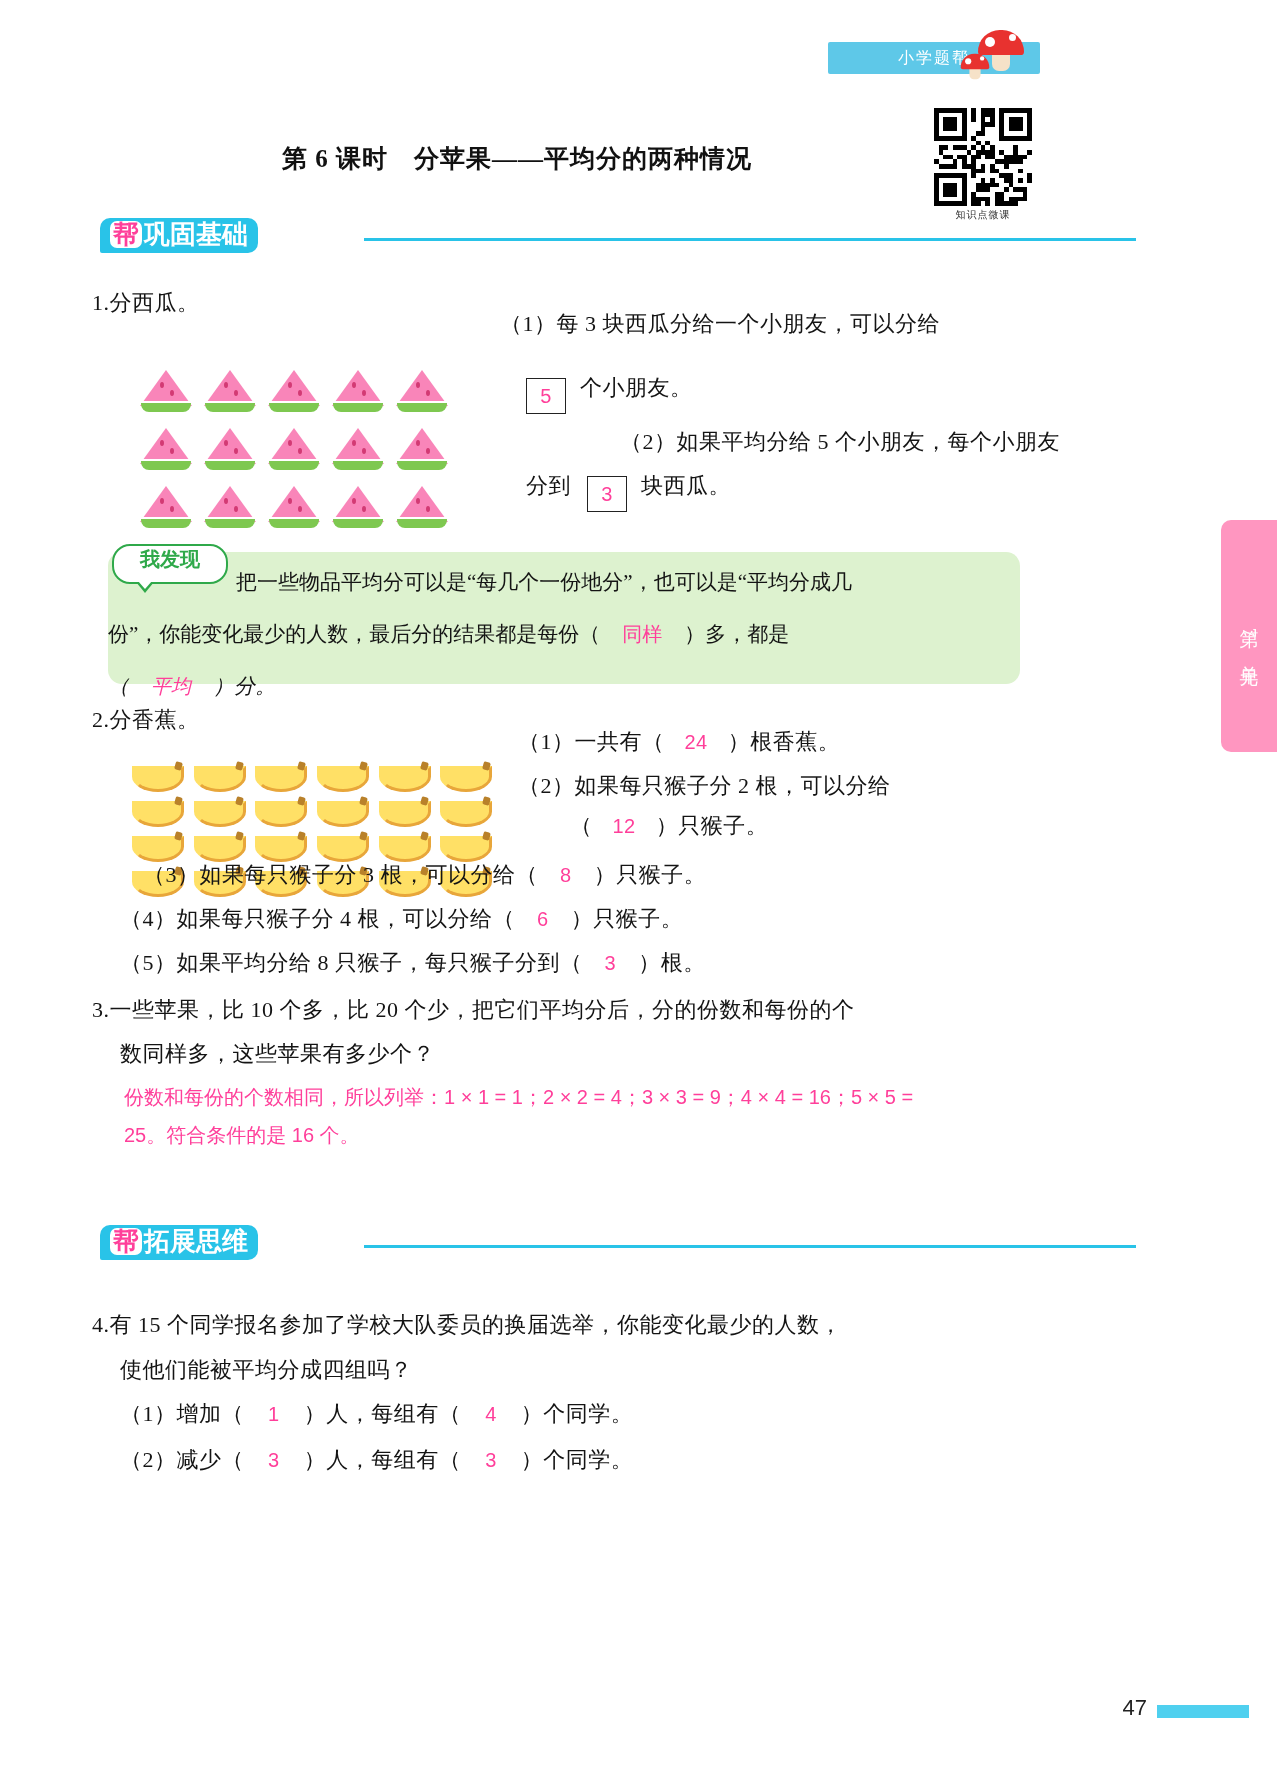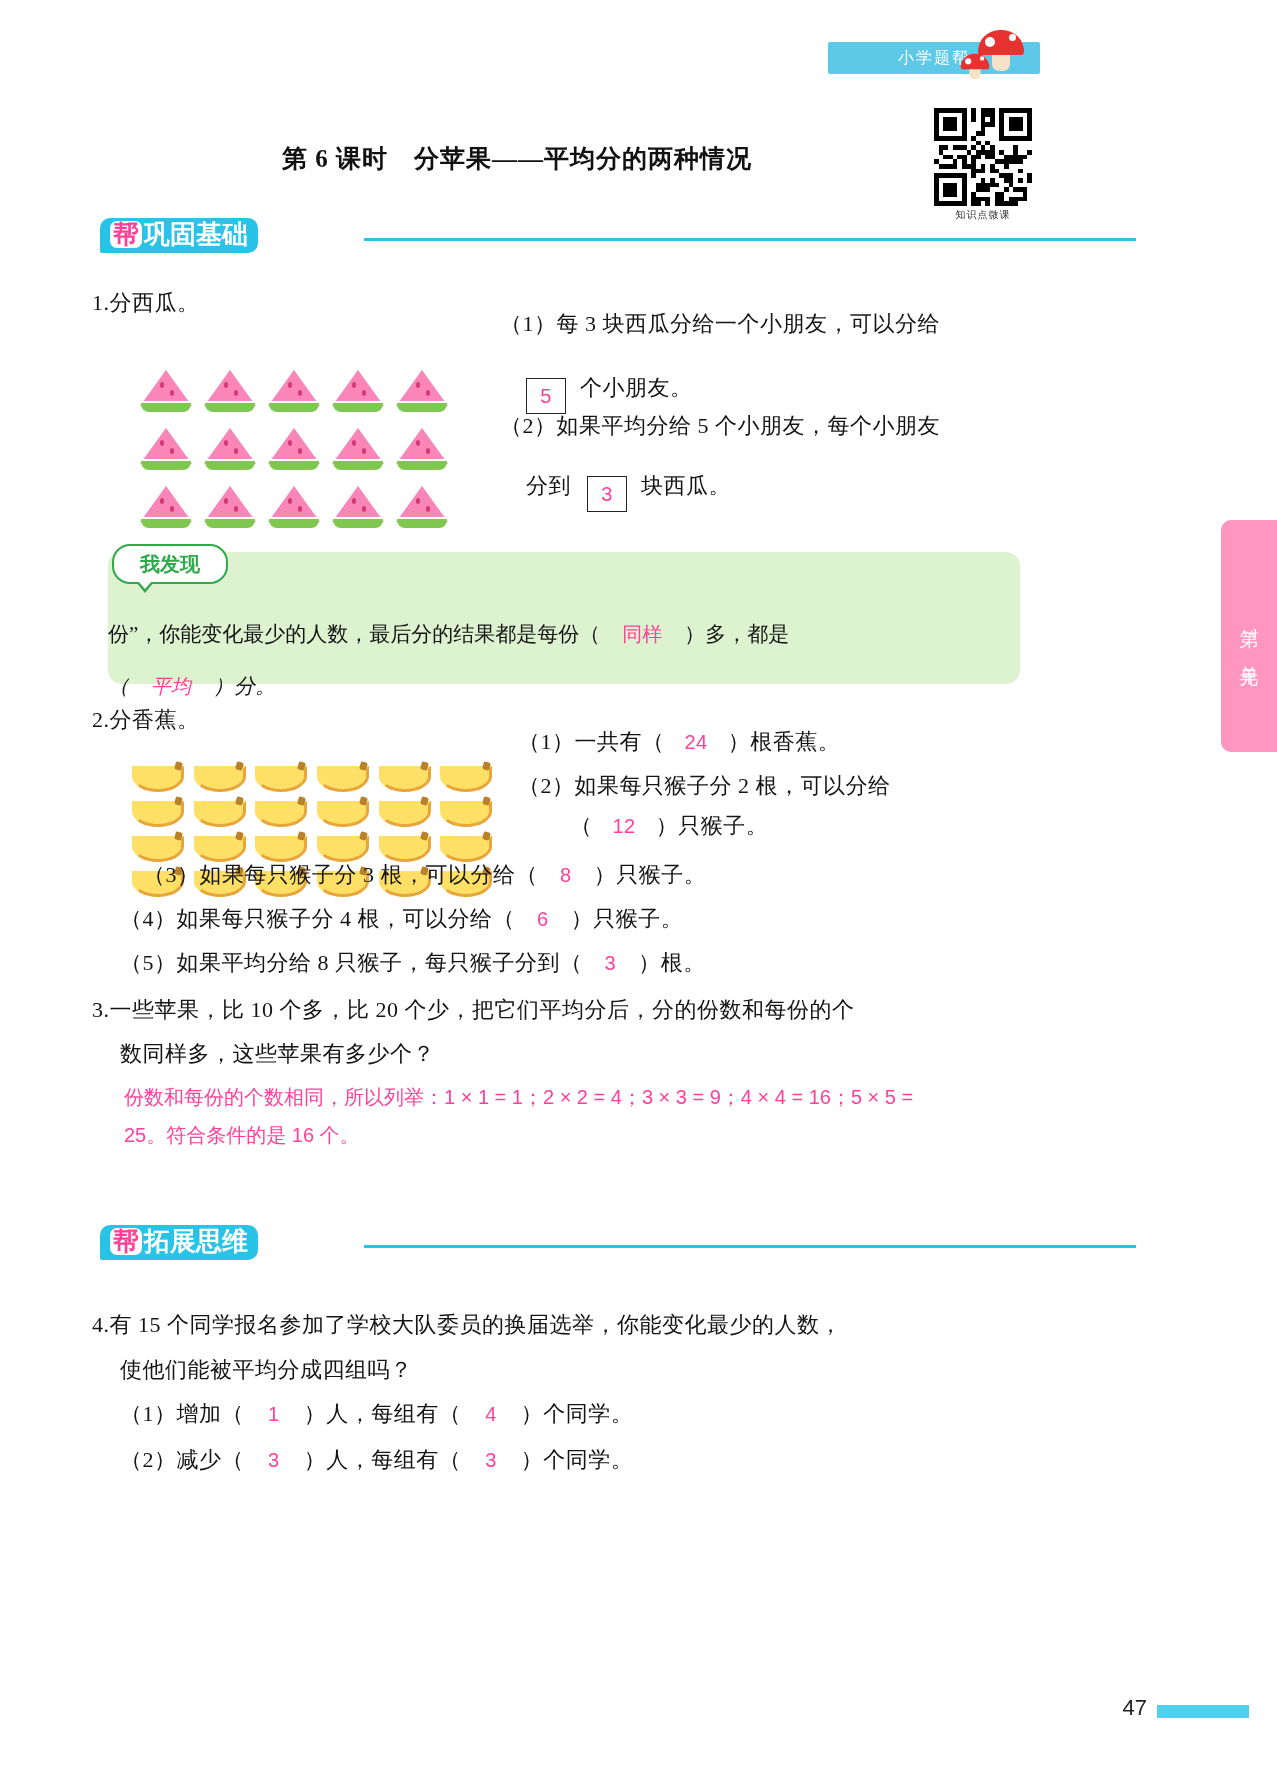--- a/index.html
+++ b/index.html
@@ -252,21 +252,20 @@
   .discover-bubble {
     position: absolute;
     top: 544px;
     left: 112px;
     width: 112px;
     height: 36px;
     border: 2.5px solid #2fa94a;
     border-radius: 18px;
     background: #fff;
     display: flex;
-    align-items: center;
     justify-content: center;
     color: #2fa94a;
     font-size: 20px;
     font-weight: bold;
   }
   .discover-bubble::after {
     content: "";
     position: absolute;
     left: 22px;
     bottom: -11px;
@@ -932,34 +931,35 @@
 </div>
 
 <div class="q" style="top:304px; left:500px; width:560px;">
   <span>（1）</span><span>每 3 块西瓜分给一个小朋友，可以分给</span>
 </div>
 <div class="q" style="top:368px; left:526px;">
   <span class="boxans">5</span>
   <span style="margin-left:8px;">个小朋友。</span>
 </div>
 
-<div class="q" style="top:406px; left:500px; width:560px;">
+<div class="q" style="top:422px; left:500px; width:560px;text-align:right;">
   <span>（2）</span><span>如果平均分给 5 个小朋友，每个小朋友</span>
 </div>
 <div class="q" style="top:466px; left:526px;">
   <span>分到</span>
   <span class="boxans" style="margin-left:10px;">3</span>
   <span style="margin-left:8px;">块西瓜。</span>
 </div>
 
 <div class="discover-box"></div>
 <div class="discover-bubble">
   <span>我发现</span>
 </div>
 <div class="discover-text">
+  <span>把一些物品平均分可以是“每几个一份地分”，也可以是“平均分成几</span>
   <span class="l2">
     <span>份”，你能变化最少的人数，最后分的结果都是每份（</span><span class="ans" style="padding:0 22px;">同样</span><span>）多，都是</span>
   </span>
   <span class="l3">
     <span>（</span><span class="ans" style="padding:0 22px;">平均</span><span>）分。</span>
   </span>
 </div>
 
 <div class="q" style="top:700px; left:92px;">
   <span>2.</span><span>分香蕉。</span>

